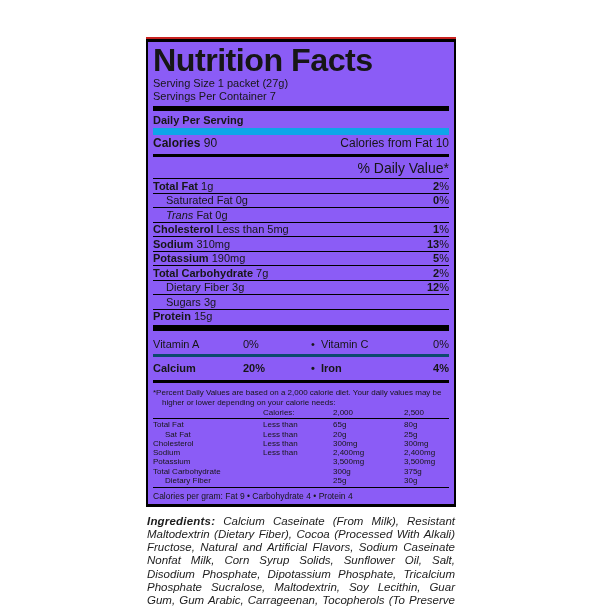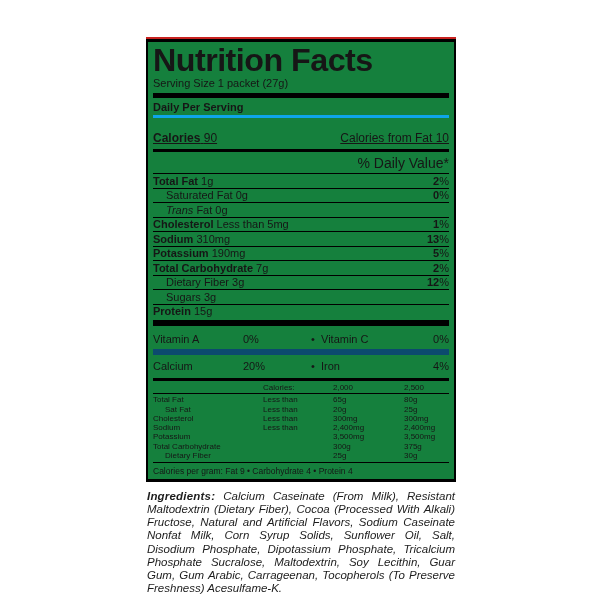--- a/index.html
+++ b/index.html
@@ -5,43 +5,43 @@
   html,body{margin:0;padding:0;}
   body{
     width:608px;height:608px;background:#ffffff;position:relative;
     font-family:"Liberation Sans", sans-serif;color:#161616;
     -webkit-font-smoothing:antialiased;
   }
   .wrap{position:absolute;left:146px;top:37px;width:310px;}
   .redline{height:2px;background:#c8221f;}
   .box{
     border:2px solid #000;border-top-width:3px;border-bottom-width:3px;
-    background:#15803d;padding:0 5px;
+    background:#8b5cf6;padding:0 5px;
   }
   .title{
     font-weight:bold;font-size:31px;line-height:33px;letter-spacing:-0.5px;
     white-space:nowrap;padding-top:2px;transform:scaleX(1.04);transform-origin:left;
   }
   .serv{font-size:11px;line-height:13px;}
   .bar{background:#000;margin:2px -0px;}
   .bar5{height:5px;margin-top:3px;}
   .bar3{height:3px;}
   .bar6{height:6px;}
   .aps{font-size:11px;font-weight:bold;padding:1px 0 2px;}
-  .calrow{display:flex;justify-content:space-between;font-size:12px;padding:13px 0 2px;border-top:3px solid #0ea5e9;text-decoration:underline;}
+  .calrow{display:flex;justify-content:space-between;font-size:12px;padding:1px 0 2px;border-top:7px solid #0ea5e9;}
   .dvhead{font-size:14px;text-align:right;padding:1px 0 2px;}
   .nrow{display:flex;justify-content:space-between;font-size:11px;line-height:10.5px;padding:1.5px 0;border-top:1px solid #000;align-items:flex-end;}
   .nrow .nm{white-space:nowrap;}
   .ind{padding-left:13px;}
   .b{font-weight:bold;}
   .i{font-style:italic;}
   .dv{white-space:nowrap;}
   .dv .num{font-weight:bold;}
   .vrow{display:grid;grid-template-columns:90px 62px 1fr 92px 36px;align-items:center;height:21px;font-size:11px;}
-  .vrow + .vrow{border-top:6px solid #0c4a6e;}
+  .vrow + .vrow{border-top:3px solid #0c4a6e;font-weight:bold;}
   .vbul{text-align:center;}
   .vval2{text-align:right;}
   .foot{font-size:8px;line-height:9.5px;padding:3px 0 1px 9px;text-indent:-9px;}
   .ftable{font-size:8px;line-height:9.3px;}
   .trow{display:grid;grid-template-columns:110px 70px 71px 1fr;}
   .thead{padding-bottom:1px;}
   .tbody{border-top:1px solid #000;padding:1px 0 2px;}
   .tind{padding-left:12px;}
   .cpg{border-top:1px solid #000;font-size:8.5px;padding:2.5px 0 3px;}
   .ing{
@@ -52,20 +52,21 @@
 </style>
 </head>
 <body>
 
 <div class="wrap">
   <div class="redline"></div>
   <div class="box">
 
     <div class="title">Nutrition Facts</div>
     <div class="serv">Serving Size 1 packet (27g)</div>
+    <div class="serv">Servings Per Container 7</div>
 
     <div class="bar bar5"></div>
     <div class="aps">Daily Per Serving</div>
 
     <div class="calrow">
       <span class="nm"><span class="b">Calories</span> <span>90</span></span>
       <span>Calories from Fat 10</span>
     </div>
 
     <div class="bar bar3"></div>
@@ -124,20 +125,21 @@
     <div class="vrow">
       <span>Calcium</span>
       <span>20%</span>
       <span class="vbul">•</span>
       <span>Iron</span>
       <span class="vval2">4%</span>
     </div>
 
     <div class="bar bar3"></div>
 
+    <div class="foot">*Percent Daily Values are based on a 2,000 calorie diet. Your daily values may be higher or lower depending on your calorie needs:</div>
 
     <div class="ftable">
       <div class="trow thead">
         <span></span>
         <span>Calories:</span>
         <span>2,000</span>
         <span>2,500</span>
       </div>
       <div class="tbody">
         <div class="trow">

